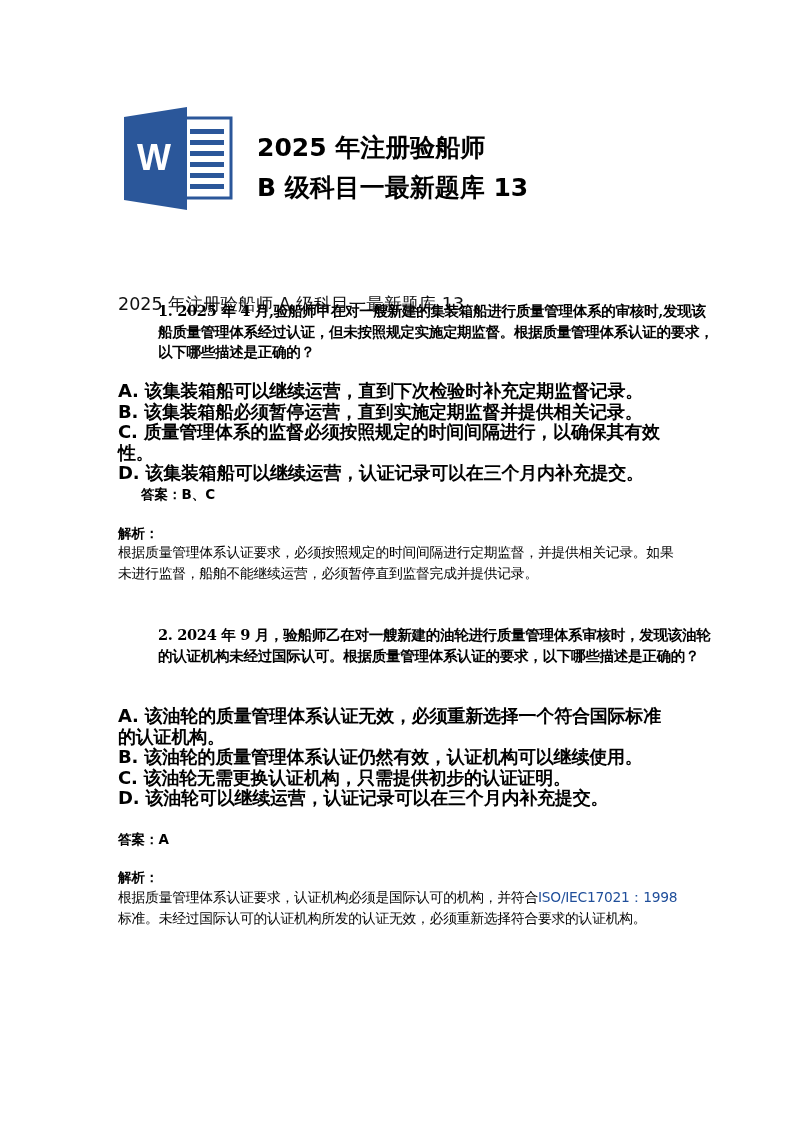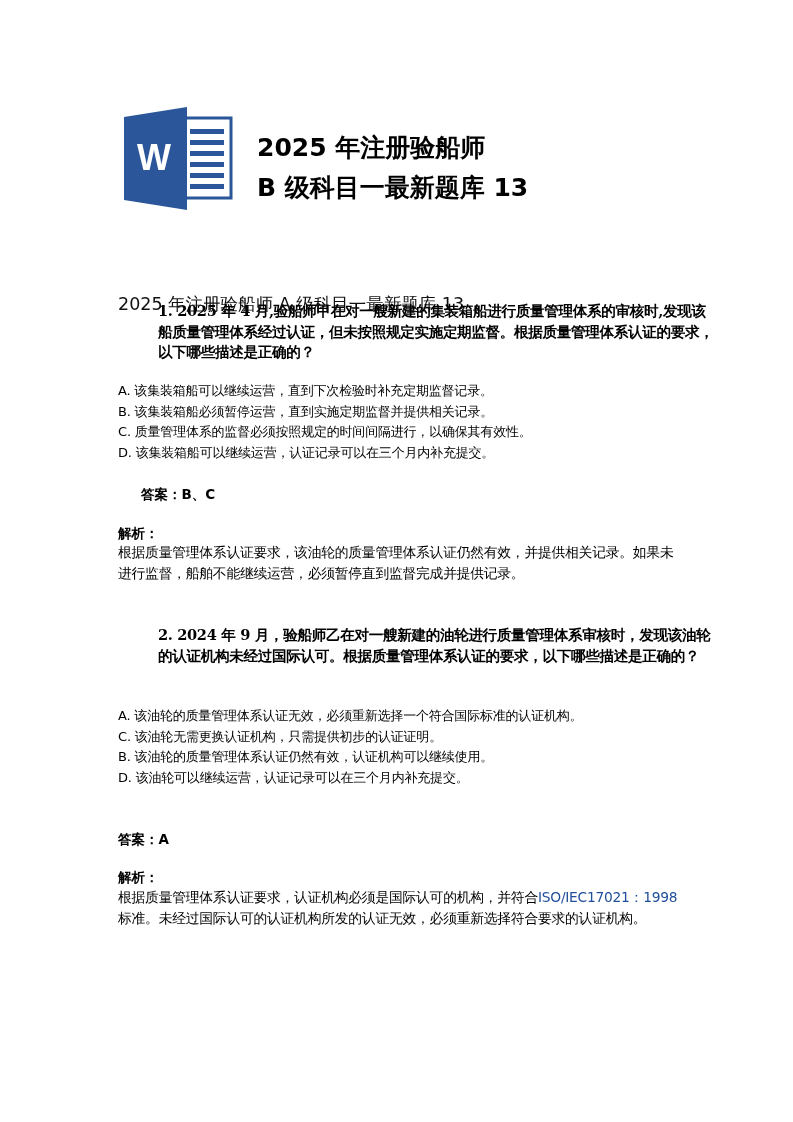--- a/index.html
+++ b/index.html
@@ -5,21 +5,21 @@
   html, body { margin: 0; padding: 0; background: #ffffff; }
   body { width: 793px; height: 1122px; position: relative; overflow: hidden;
          font-family: "DejaVu Sans", "Liberation Sans", sans-serif; color: #000; }
   .page { position: absolute; left: 0; top: 0; width: 793px; height: 1122px; background: #fff; }
   .word-icon { position: absolute; left: 124px; top: 107px; width: 110px; height: 103px; }
   .title { position: absolute; left: 257px; top: 128px; font-weight: bold; font-size: 25px; line-height: 40px; }
   .title div { white-space: nowrap; }
   .subtitle { position: absolute; left: 118px; top: 250px; font-size: 17.5px; line-height: 24px; color: #111; white-space: nowrap; margin-top: 42px; }
   .block { position: absolute; left: 118px; width: 560px; }
   .q { font-family: "DejaVu Serif", "Liberation Serif", serif; font-weight: bold; font-size: 14.6px; line-height: 20.5px; letter-spacing: -0.35px; margin-left: 40px; }
-  .opt { font-size: 13px; line-height: 20.6px; white-space: normal; letter-spacing: -0.2px; }
+  .opt { font-size: 18px; line-height: 20.6px; white-space: normal; letter-spacing: -0.2px; font-weight: bold; }
   .ans { font-weight: bold; font-size: 13.5px; line-height: 20px; }
   .exp-title { font-weight: bold; font-size: 13.5px; line-height: 20px; }
   .exp { font-size: 13.8px; line-height: 20.7px; letter-spacing: -0.25px; }
   .iso { color: #1f4e9a; }
 </style>
 </head>
 <body>
 
 <div class="page">
 
@@ -44,26 +44,26 @@
 
   <div class="block q" style="top:301px;">1. 2025 年 4 月,验船师甲在对一艘新建的集装箱船进行质量管理体系的审核时,发现该船质量管理体系经过认证，但未按照规定实施定期监督。根据质量管理体系认证的要求，以下哪些描述是正确的？</div>
   <div class="block" style="top:381px;">
     <div class="opt">A.  该集装箱船可以继续运营，直到下次检验时补充定期监督记录。</div>
     <div class="opt">B.  该集装箱船必须暂停运营，直到实施定期监督并提供相关记录。</div>
     <div class="opt">C.  质量管理体系的监督必须按照规定的时间间隔进行，以确保其有效性。</div>
     <div class="opt">D.  该集装箱船可以继续运营，认证记录可以在三个月内补充提交。</div>
   </div>
   <div class="block ans" style="top:484px;margin-left:23px;">答案：B、C</div>
   <div class="block exp-title" style="top:523px;">解析：</div>
-  <div class="block exp" style="top:542px;">根据质量管理体系认证要求，该油轮的质量管理体系认证仍然有效，并提供相关记录。如果未进行监督，船舶不能继续运营，必须暂停直到监督完成并提供记录。</div>
+  <div class="block exp" style="top:542px;">根据质量管理体系认证要求，必须按照规定的时间间隔进行定期监督，并提供相关记录。如果未进行监督，船舶不能继续运营，必须暂停直到监督完成并提供记录。</div>
 
   <div class="block q" style="top:625px;">2. 2024 年 9 月，验船师乙在对一艘新建的油轮进行质量管理体系审核时，发现该油轮的认证机构未经过国际认可。根据质量管理体系认证的要求，以下哪些描述是正确的？</div>
   <div class="block" style="top:706px;">
     <div class="opt">A.  该油轮的质量管理体系认证无效，必须重新选择一个符合国际标准的认证机构。</div>
+    <div class="opt">B.  该油轮的质量管理体系认证仍然有效，认证机构可以继续使用。</div>
     <div class="opt">C.  该油轮无需更换认证机构，只需提供初步的认证证明。</div>
-    <div class="opt">B.  该油轮的质量管理体系认证仍然有效，认证机构可以继续使用。</div>
     <div class="opt">D.  该油轮可以继续运营，认证记录可以在三个月内补充提交。</div>
   </div>
   <div class="block ans" style="top:829px;">答案：A</div>
   <div class="block exp-title" style="top:867px;">解析：</div>
   <div class="block exp" style="top:887px;"><span>根据质量管理体系认证要求，认证机构必须是国际认可的机构，并符合</span><span class="iso">ISO/IEC17021：1998</span><span> 标准。未经过国际认可的认证机构所发的认证无效，必须重新选择符合要求的认证机构。</span></div>
 
 </div>
 
 </body></html>

